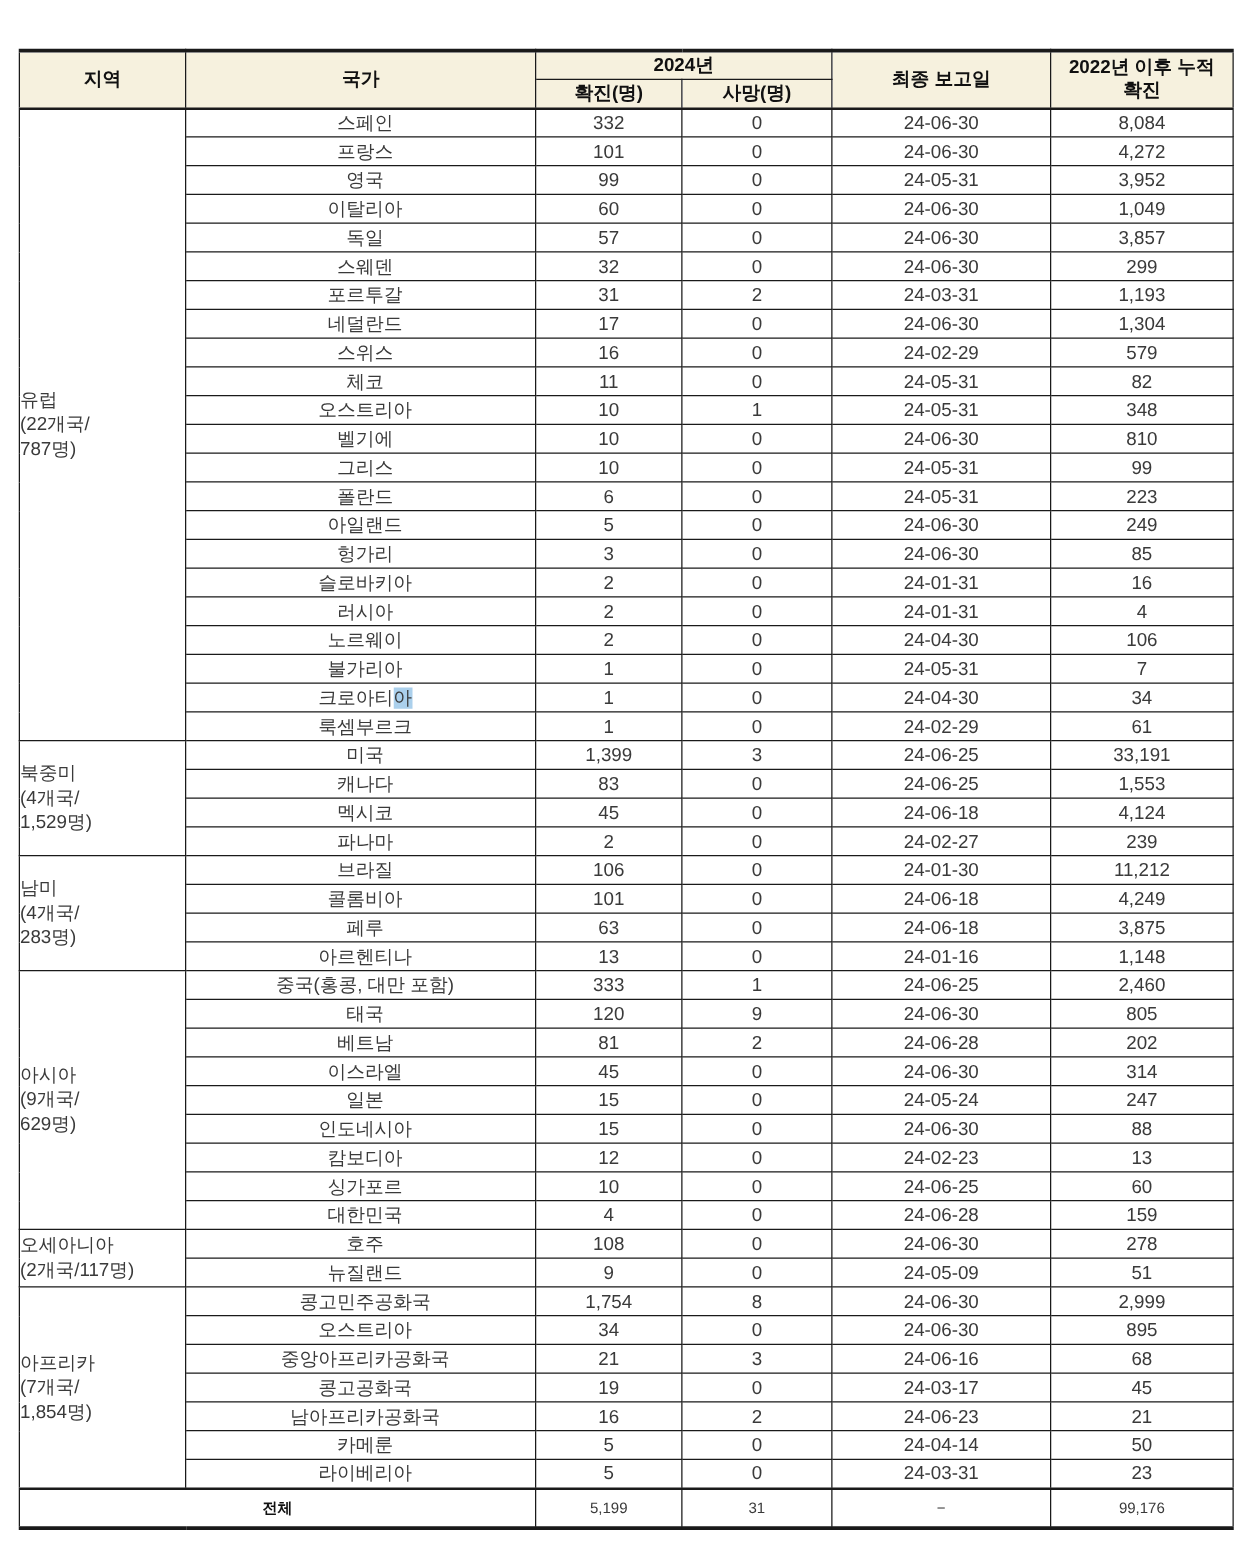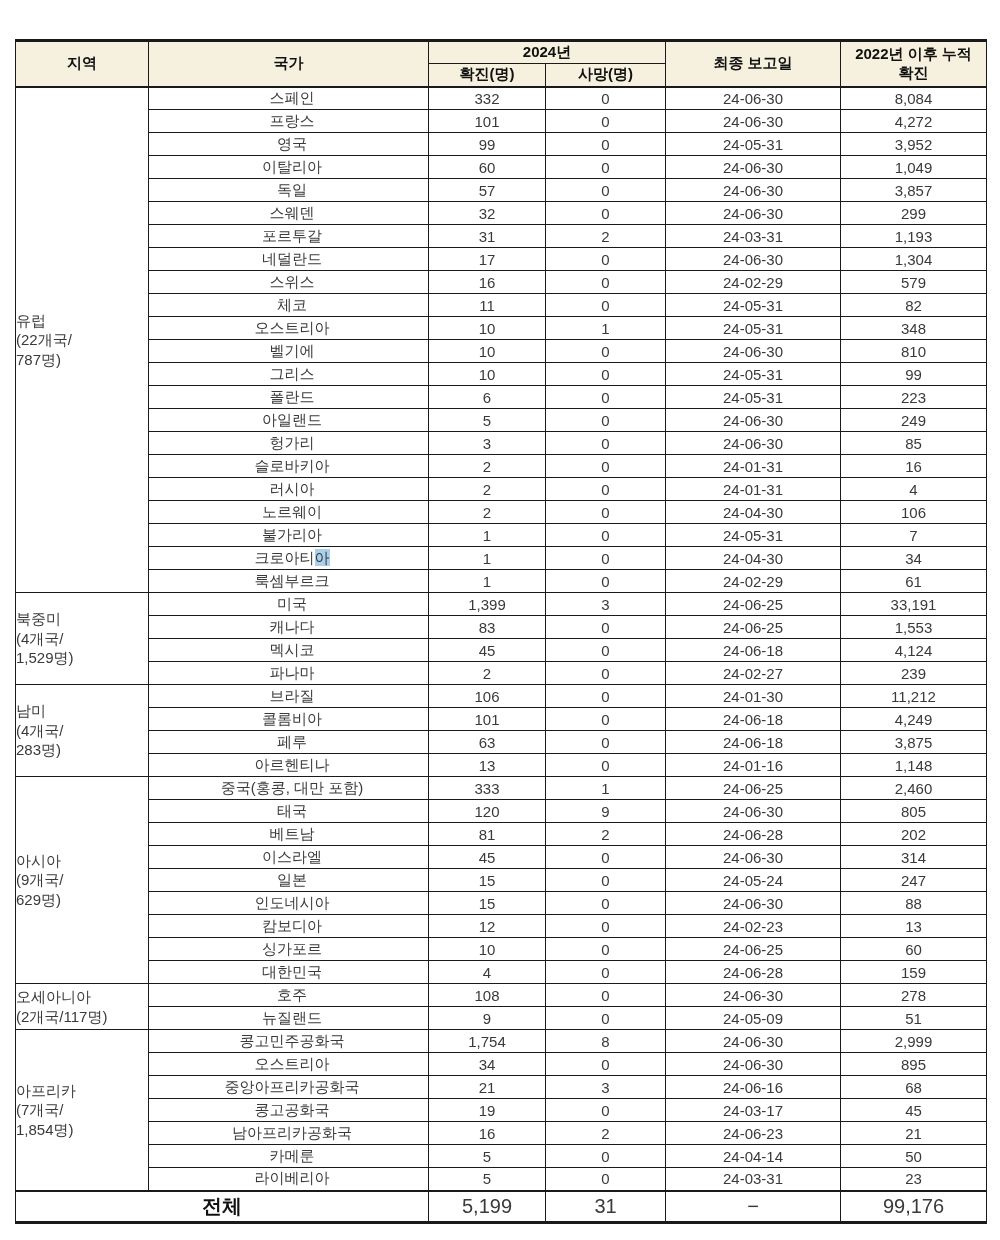--- a/index.html
+++ b/index.html
@@ -43,21 +43,21 @@
   tfoot { border-top: 2px solid #1a1a1a; }
   .pre { white-space: pre-line; line-height: 1.25; }
   .region-cell {
     text-align: left;
     white-space: pre-line;
     line-height: 1.3;
     color: #3a3a3a;
   }
   .country-cell { text-align: center; padding-left: 7px; }
   .num { text-align: center; }
-  .total-row td { height: 32px; font-size: 20px; }
+  .total-row td { height: 32px; font-size: 12px; }
   .total-label { text-align: center; font-weight: 700; color: #111111; }
   .hl { background: #abd0ec; }
 </style>
 </head>
 <body>
 
 <div class="page">
   <table class="stats-table">
     <colgroup>
       <col style="width:133px">

